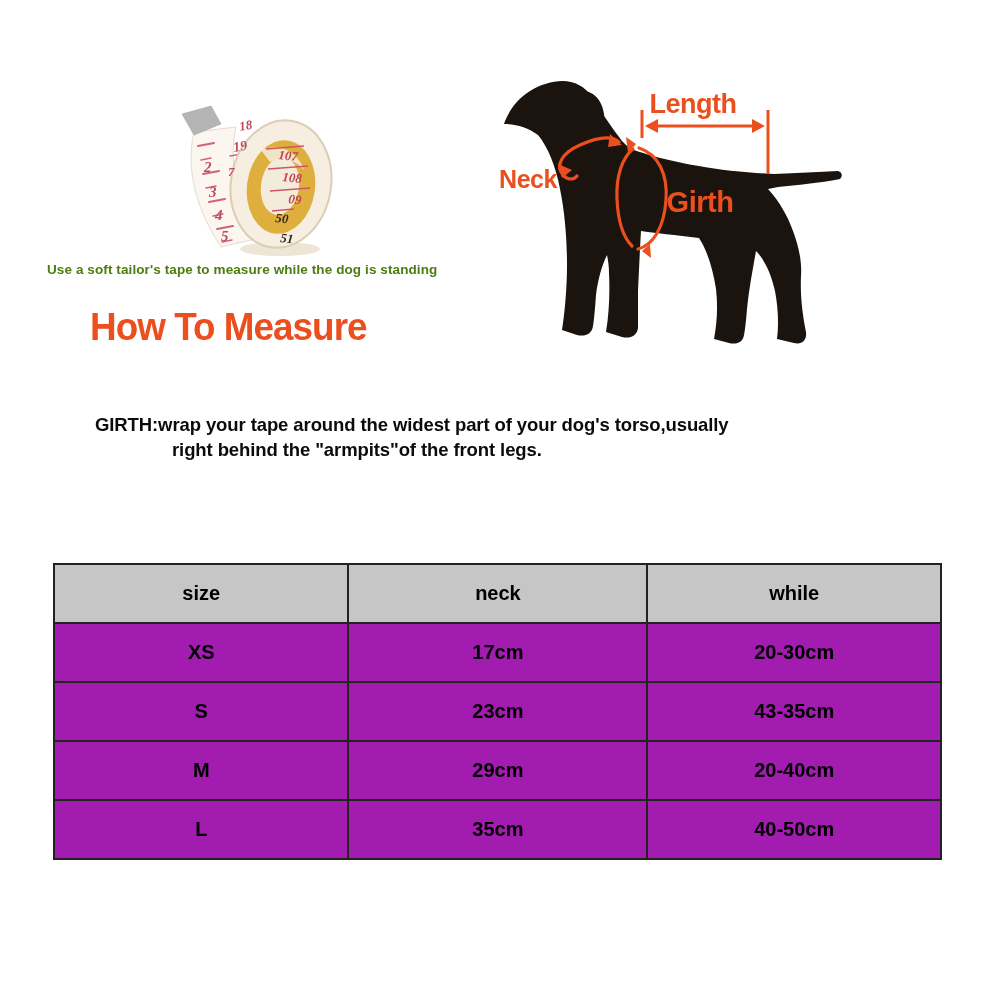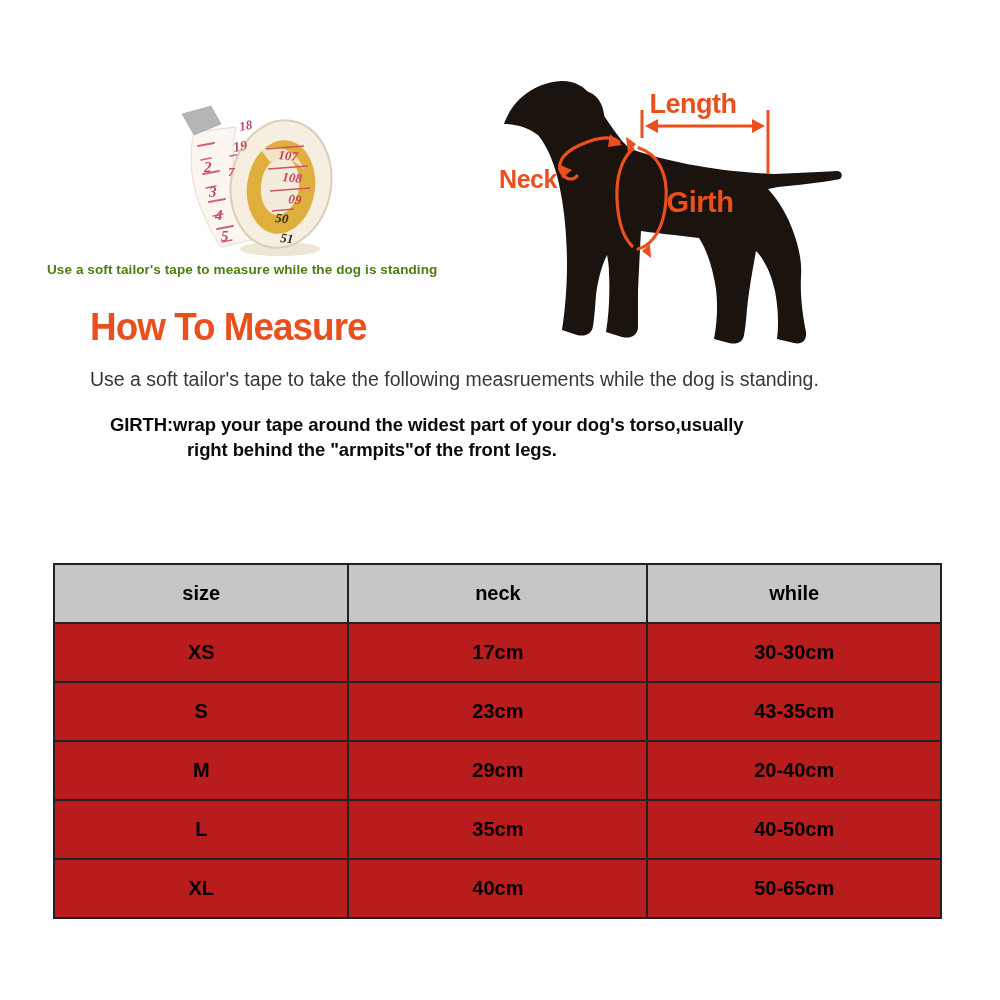--- a/index.html
+++ b/index.html
@@ -33,40 +33,40 @@
     letter-spacing: -1px;
     transform: scaleX(0.97); transform-origin: left;
   }
   .intro {
     position: absolute; left: 90px; top: 368px; margin: 0;
     font-size: 19.5px; color: #35363e;
   }
   .measure {
     position: absolute; left: 88px; top: 412px;
     font-size: 18.5px; font-weight: bold; color: #0b0b0b;
-    line-height: 25px; letter-spacing: -0.1px; margin-left: 15px;
+    line-height: 25px; letter-spacing: -0.1px;
   }
   .measure .l-girth { padding-left: 7px; }
   .measure .l-indent { padding-left: 84px; }
 
   
   .size-table {
     position: absolute; left: 53px; top: 563px; width: 889px;
     border-collapse: collapse; table-layout: fixed;
     font-size: 20px; font-weight: bold; color: #000;
     text-align: center;
   }
   .size-table th, .size-table td {
     border: 2px solid #222222;
     height: 53px;
     vertical-align: middle;
     padding: 17px;
   }
   .size-table thead th { background: #c6c6c6; }
-  .size-table tbody td { background: #b91c1c; }
+  .size-table tbody td { background: #a21caf; }
 </style>
 </head>
 <body>
 
 <div class="canvas">
 
   <svg class="tape-fig" width="172" height="162" viewBox="0 0 172 162" aria-hidden="true">
 
     <ellipse cx="112" cy="149" rx="40" ry="7" fill="#d8c5a2" opacity="0.45"></ellipse>
 
@@ -194,21 +194,20 @@
       <path d="M 183,79 C 172,88 166,106 167,129 C 168,152 174,168 182,176"></path>
     </g>
     <g fill="#ea4f1d" stroke="none">
       <polygon points="186,74 176,67 178,83"></polygon>
       <polygon points="192,181 200,174 201,188"></polygon>
     </g>
     <text class="diag-label" x="250" y="142" font-size="29" text-anchor="middle">Girth</text>
   </svg>
 
   <h1 class="title">How To Measure</h1>
-  <p class="intro">Use a soft tailor's tape to take the following measruements while the dog is standing.</p>
 
   <div class="measure">
     <div class="l-girth">GIRTH:wrap your tape around the widest part of your dog's torso,usually</div>
     <div class="l-indent">right behind the "armpits"of the front legs.</div>
   </div>
 
   <table class="size-table">
     <colgroup>
       <col style="width:33.2%">
         <col style="width:33.7%">
@@ -218,38 +217,33 @@
       <tr>
         <th>size</th>
         <th>neck</th>
         <th>while</th>
       </tr>
     </thead>
     <tbody>
       <tr>
         <td>XS</td>
         <td>17cm</td>
-        <td>30-30cm</td>
+        <td>20-30cm</td>
       </tr>
       <tr>
         <td>S</td>
         <td>23cm</td>
         <td>43-35cm</td>
       </tr>
       <tr>
         <td>M</td>
         <td>29cm</td>
         <td>20-40cm</td>
       </tr>
       <tr>
         <td>L</td>
         <td>35cm</td>
         <td>40-50cm</td>
       </tr>
-      <tr>
-        <td>XL</td>
-        <td>40cm</td>
-        <td>50-65cm</td>
-      </tr>
     </tbody>
   </table>
 
 </div>
 
 </body></html>

